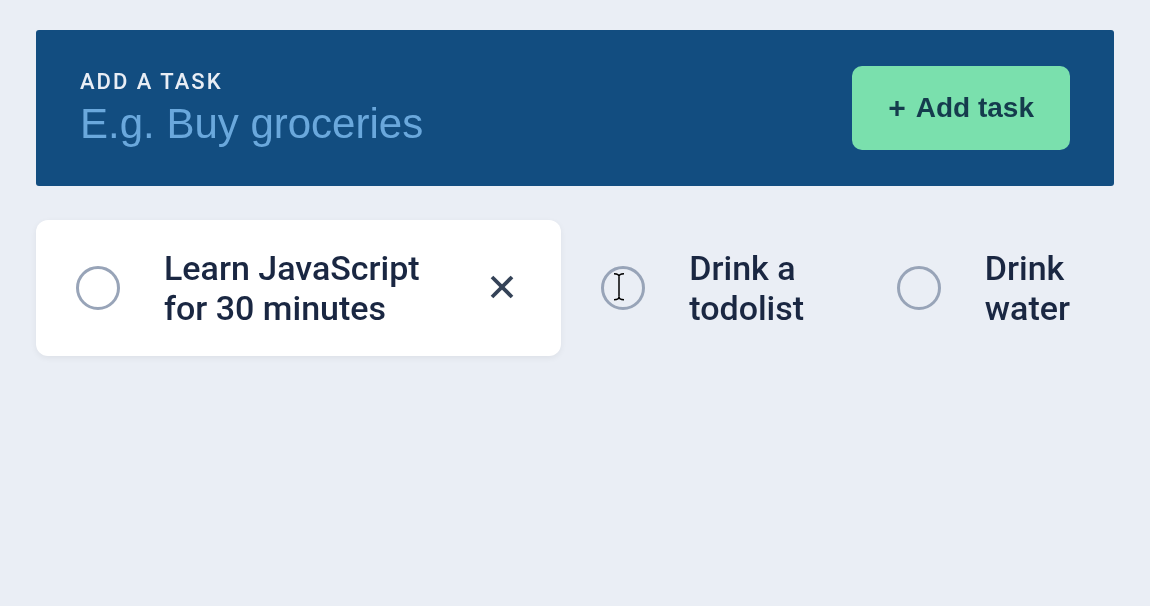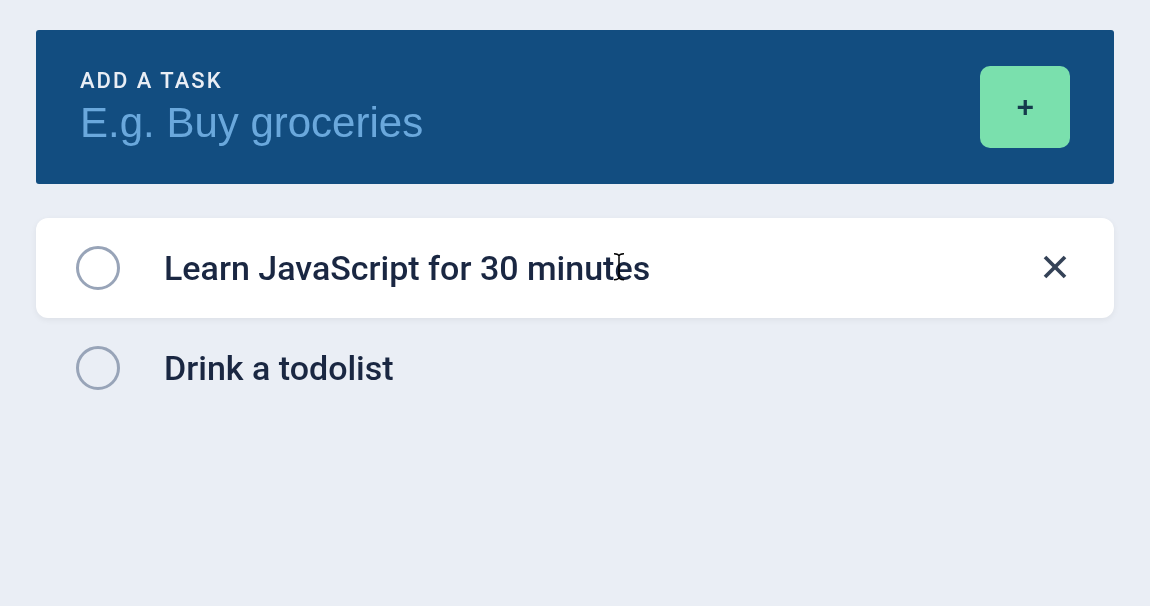--- a/index.html
+++ b/index.html
@@ -54,21 +54,21 @@
     align-items: center;
     gap: 10px;
     cursor: pointer;
   }
   .add-btn .plus {
     font-size: 30px;
     font-weight: 700;
     line-height: 1;
   }
 
-  .task-list { display: flex; flex-direction: column; }
+  .task-list { display: flex; flex-direction: row; }
   .task-row {
     display: flex;
     align-items: center;
     padding: 28px 40px;
     gap: 44px;
   }
   .task-row.active {
     background: #ffffff;
     border-radius: 12px;
     box-shadow: 0 2px 6px rgba(0,0,0,0.06);
@@ -106,20 +106,21 @@
 </head>
 <body>
 
 <div class="add-card">
   <div class="add-card-left">
     <div class="add-card-label">Add a task</div>
     <input class="add-card-input" type="text" placeholder="E.g. Buy groceries" style="">
   </div>
   <button class="add-btn">
     <span class="plus">+</span>
+    <span>Add task</span>
   </button>
 </div>
 
 <div class="task-list">
 
   <div class="task-row active" style="position:relative;">
     <div class="check-circle"></div>
     <div class="task-text">Learn JavaScript for 30 minutes</div>
     <button class="delete-btn">
       <span>
@@ -136,14 +137,18 @@
         <path d="M3 28 C6 28 8 27 8 25 C8 27 10 28 13 28"></path>
       </svg>
     </span>
   </div>
 
   <div class="task-row">
     <div class="check-circle"></div>
     <div class="task-text">Drink a todolist</div>
   </div>
 
+  <div class="task-row">
+    <div class="check-circle"></div>
+    <div class="task-text">Drink water</div>
+  </div>
 
 </div>
 
 </body></html>

